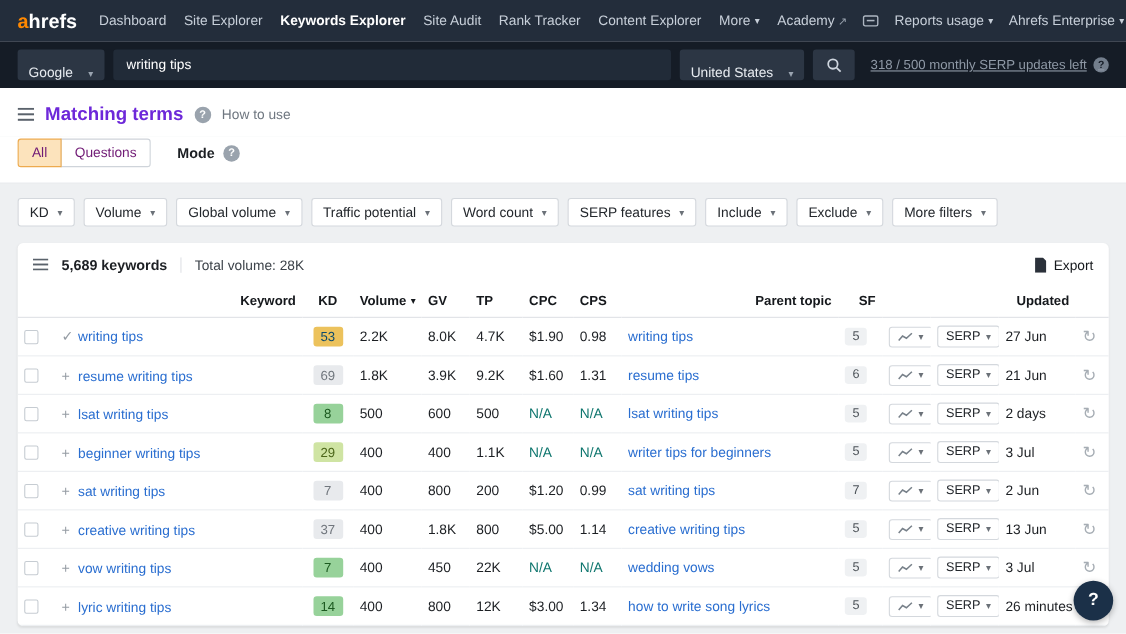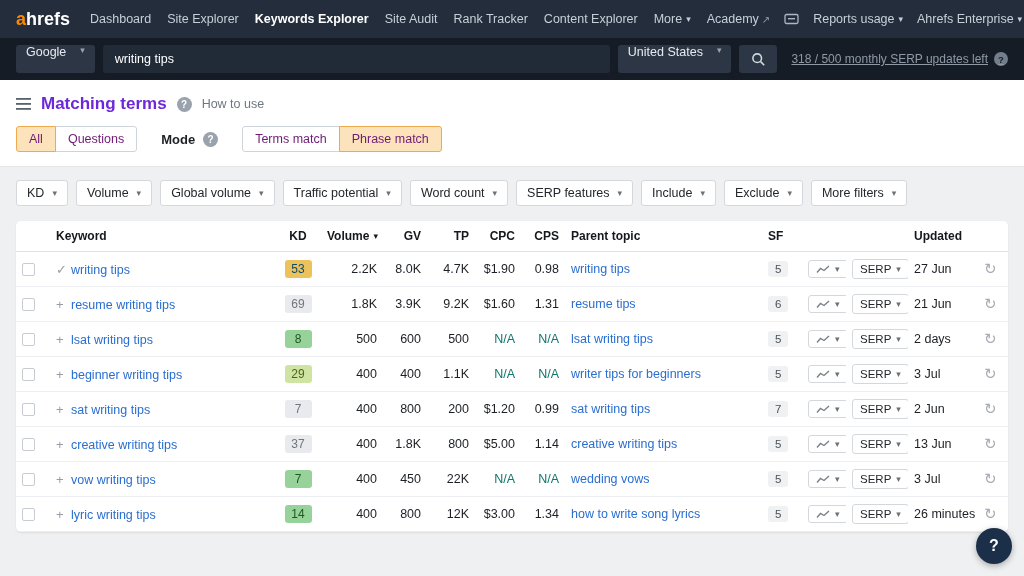--- a/index.html
+++ b/index.html
@@ -23,21 +23,21 @@
   .ext-arrow { font-size: 10px; margin-left: 3px; color: #98a2ae; }
   .chat-icon svg { display: block; }
 
   
   .searchbar {
     height: 42px; background: #151c26; display: flex; align-items: center;
     padding: 0 16px; gap: 8px;
   }
   .sb-select {
     background: #2c3644; color: #e7ebf0; border-radius: 3px; height: 28px;
-    display: flex; align-items: flex-start; padding: 0 10px; gap: 10px;
+    display: flex; align-items: flex-end; padding: 0 10px; gap: 10px;
     font-size: 12.5px; cursor: pointer; white-space: nowrap;
   }
   .sb-select .caret { color: #9aa4b0; }
   .sb-input {
     flex: 1; height: 28px; background: #212b38; border: none; border-radius: 3px;
     color: #fff; padding: 0 12px; font-size: 12.5px; outline: none;
   }
   .sb-search-btn {
     width: 38px; height: 28px; background: #2c3644; border: none; border-radius: 3px;
     display: flex; align-items: center; justify-content: center; cursor: pointer; flex: none;
@@ -90,25 +90,25 @@
   .card-head { display: flex; align-items: center; gap: 12px; padding: 12px 14px 10px; }
   .kw-count { font-weight: bold; font-size: 13px; }
   .total-volume { color: #3d434a; font-size: 12.5px; border-left: 1px solid #dfe2e6; padding-left: 12px; }
   .export-btn {
     margin-left: auto; display: flex; align-items: center; gap: 6px; background: none; border: none;
     font-size: 12.5px; color: #15181c; cursor: pointer; font-family: inherit;
   }
 
   table { width: 100%; border-collapse: collapse; table-layout: fixed; font-size: 12.5px; }
   th {
-    text-align: left; font-size: 12px; color: #15181c; font-weight: bold;
+    text-align: right; font-size: 12px; color: #15181c; font-weight: bold;
     border-bottom: 1px solid #dfe2e6; padding: 8px 6px; cursor: pointer; white-space: nowrap;
   }
   td { border-bottom: 1px solid #eceef1; padding: 7px 6px; vertical-align: middle; white-space: nowrap; overflow: hidden; }
-  .num { text-align: right; margin-left: 16px; }
+  .num { text-align: left; margin-left: 16px; }
   .center { text-align: center; }
   a.kw { color: var(--link, #2a6ed0); text-decoration: none; cursor: pointer; }
   .prefix { color: #959ca4; display: inline-block; width: 15px; font-size: 13px; cursor: pointer; }
   .checkbox { width: 13px; height: 13px; border: 1px solid #c6ccd2; border-radius: 2px; display: inline-block; background: #fff; cursor: pointer; vertical-align: middle; }
   .kd-badge { display: inline-block; min-width: 27px; text-align: center; padding: 2px 4px; border-radius: 3px; font-size: 12px; }
   .kd-amber      { background: var(--kd-amber, #ecc25c);      color: #0c4a6e; }
   .kd-gray       { background: var(--kd-gray, #e8eaed);       color: #70767d; }
   .kd-green      { background: var(--kd-green, #97d29a);      color: #1c5a20; }
   .kd-lightgreen { background: var(--kd-lightgreen, #cfe4a3); color: #4c661a; }
   .na { color: #0f766e; }
@@ -187,66 +187,79 @@
   <span class="help-text">How to use</span>
 </div>
 
 <div class="tabs-row">
   <div class="seg">
     <button class="seg-btn on">All</button>
     <button class="seg-btn">Questions</button>
   </div>
   <span class="mode-label">Mode</span>
   <span class="qcircle">?</span>
-  <div class="seg match">
-    <button class="seg-btn">Terms match</button>
-    <button class="seg-btn on">Phrase match</button>
+</div>
+
+<div class="filters">
+  <button class="pill">
+      <span>KD</span>
+      <span class="caret">▾</span>
+    </button>
+  <button class="pill">
+      <span>Volume</span>
+      <span class="caret">▾</span>
+    </button>
+  <button class="pill">
+      <span>Global volume</span>
+      <span class="caret">▾</span>
+    </button>
+  <button class="pill">
+      <span>Traffic potential</span>
+      <span class="caret">▾</span>
+    </button>
+  <button class="pill">
+      <span>Word count</span>
+      <span class="caret">▾</span>
+    </button>
+  <button class="pill">
+      <span>SERP features</span>
+      <span class="caret">▾</span>
+    </button>
+  <button class="pill">
+      <span>Include</span>
+      <span class="caret">▾</span>
+    </button>
+  <button class="pill">
+      <span>Exclude</span>
+      <span class="caret">▾</span>
+    </button>
+  <button class="pill">
+      <span>More filters</span>
+      <span class="caret">▾</span>
+    </button>
+</div>
+
+<div class="card">
+  <div class="card-head">
+    <span class="hamburger">
+      <svg width="14" height="11" viewBox="0 0 14 11">
+          <rect y="0" width="14" height="1.7" fill="#5a626b"></rect>
+          <rect y="4.6" width="14" height="1.7" fill="#5a626b"></rect>
+          <rect y="9.2" width="14" height="1.7" fill="#5a626b"></rect>
+        </svg>
+    </span>
+    <span class="kw-count">5,689 keywords</span>
+    <span class="total-volume">Total volume: 28K</span>
+    <button class="export-btn">
+      <svg width="12" height="14" viewBox="0 0 12 14">
+          <path d="M1 0h7l3 3v11H1z" fill="#2b313a"></path>
+        </svg>
+      <span>Export</span>
+    </button>
   </div>
-</div>
-
-<div class="filters">
-  <button class="pill">
-      <span>KD</span>
-      <span class="caret">▾</span>
-    </button>
-  <button class="pill">
-      <span>Volume</span>
-      <span class="caret">▾</span>
-    </button>
-  <button class="pill">
-      <span>Global volume</span>
-      <span class="caret">▾</span>
-    </button>
-  <button class="pill">
-      <span>Traffic potential</span>
-      <span class="caret">▾</span>
-    </button>
-  <button class="pill">
-      <span>Word count</span>
-      <span class="caret">▾</span>
-    </button>
-  <button class="pill">
-      <span>SERP features</span>
-      <span class="caret">▾</span>
-    </button>
-  <button class="pill">
-      <span>Include</span>
-      <span class="caret">▾</span>
-    </button>
-  <button class="pill">
-      <span>Exclude</span>
-      <span class="caret">▾</span>
-    </button>
-  <button class="pill">
-      <span>More filters</span>
-      <span class="caret">▾</span>
-    </button>
-</div>
-
-<div class="card">
 
   <table>
     <colgroup>
       <col style="width:34px">
         <col style="width:225px">
         <col style="width:46px">
         <col style="width:62px">
       <col style="width:44px">
         <col style="width:48px">
         <col style="width:46px">

